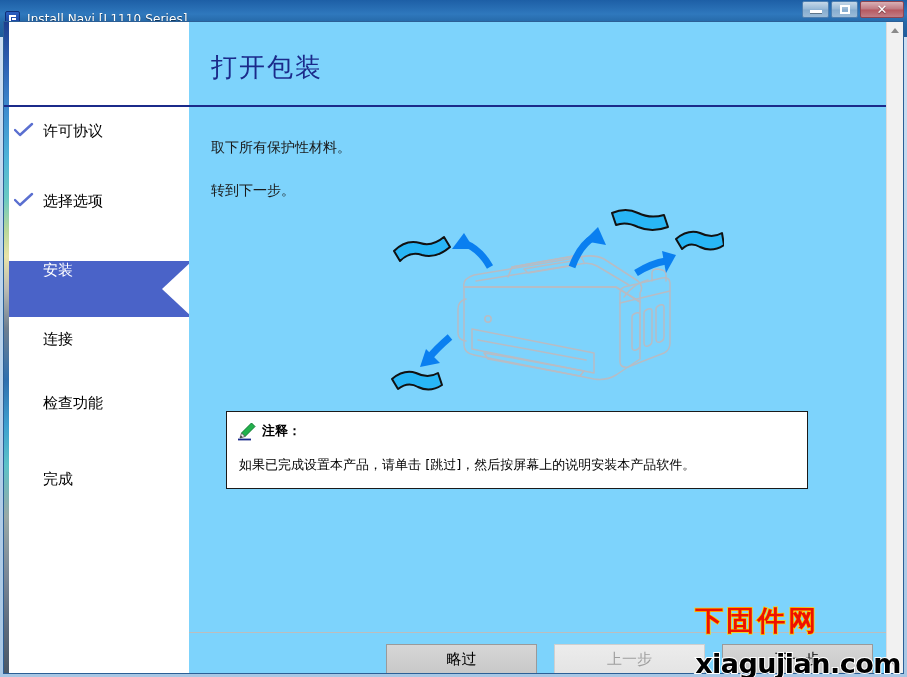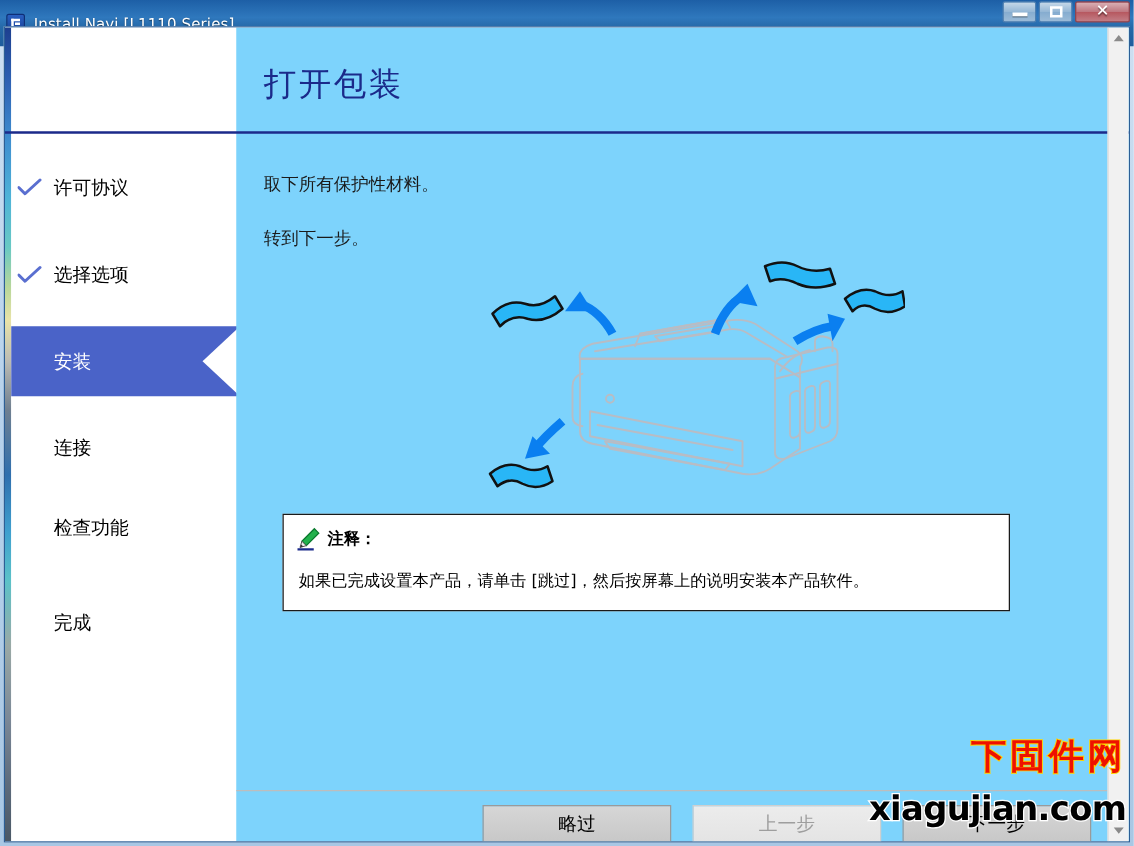--- a/index.html
+++ b/index.html
@@ -150,21 +150,21 @@
     left: 5px; top: 0;
     width: 180px; bottom: 0;
     background: #ffffff;
   }
   .step {
     position: absolute;
     left: 0;
     width: 180px;
     height: 56px;
     display: flex;
-    align-items: center;
+    align-items: flex-start;
     box-sizing: border-box;
   }
   .step-check {
     width: 22px;
     margin-left: 4px;
     flex: 0 0 auto;
     display: flex;
     align-items: center;
     justify-content: center;
   }
@@ -311,22 +311,22 @@
     width: 0; height: 0;
     border-left: 4px solid transparent;
     border-right: 4px solid transparent;
   }
   .sb-tri.up { border-bottom: 5px solid #8a8a8a; }
   .sb-tri.down { border-top: 5px solid #8a8a8a; }
 
   
   .watermark {
     position: absolute;
-    right: 6px; bottom: 16px;
-    text-align: right;
+    right: 6px; bottom: 0;
+    text-align: left;
     line-height: 1;
     pointer-events: none;
   }
   .wm-cn {
     font-size: 28px;
     font-weight: bold;
     color: #ee1100;
     letter-spacing: 3px;
     -webkit-text-stroke: 1.5px #ffd400;
     paint-order: stroke fill;

